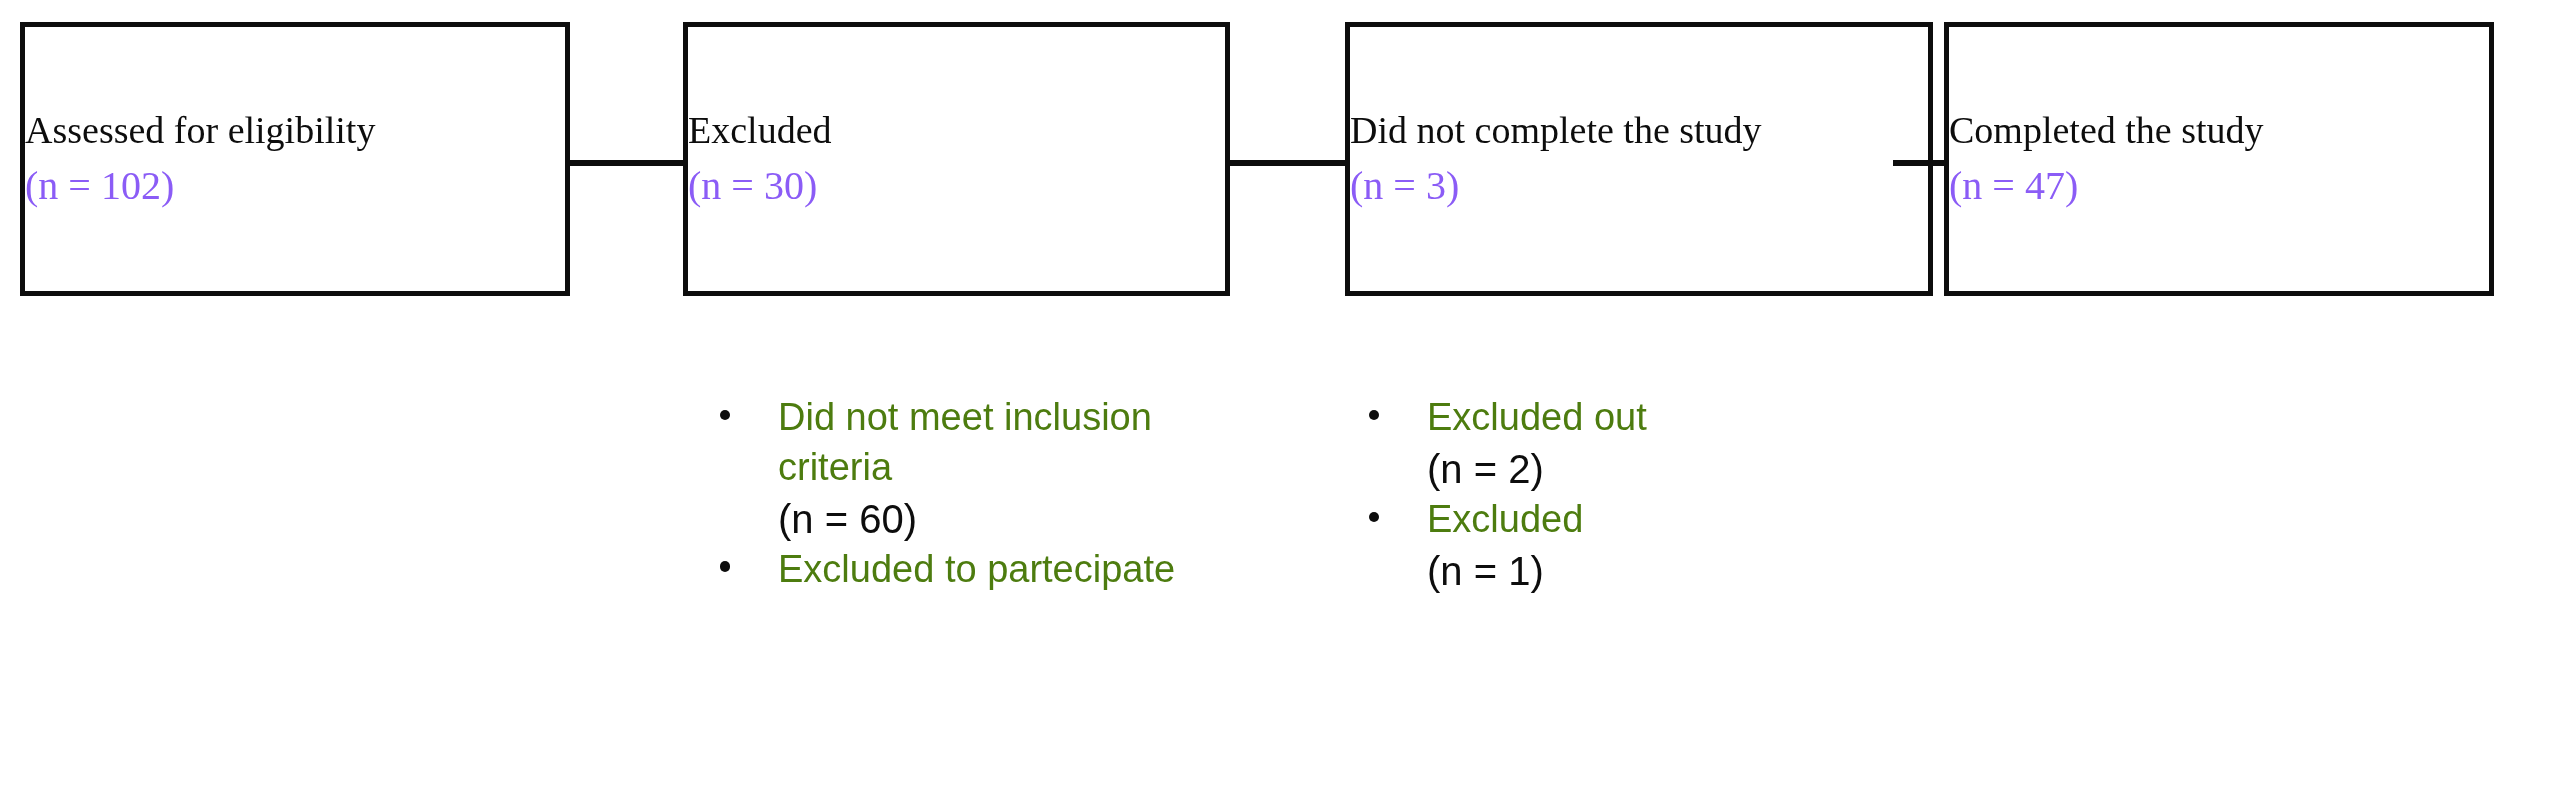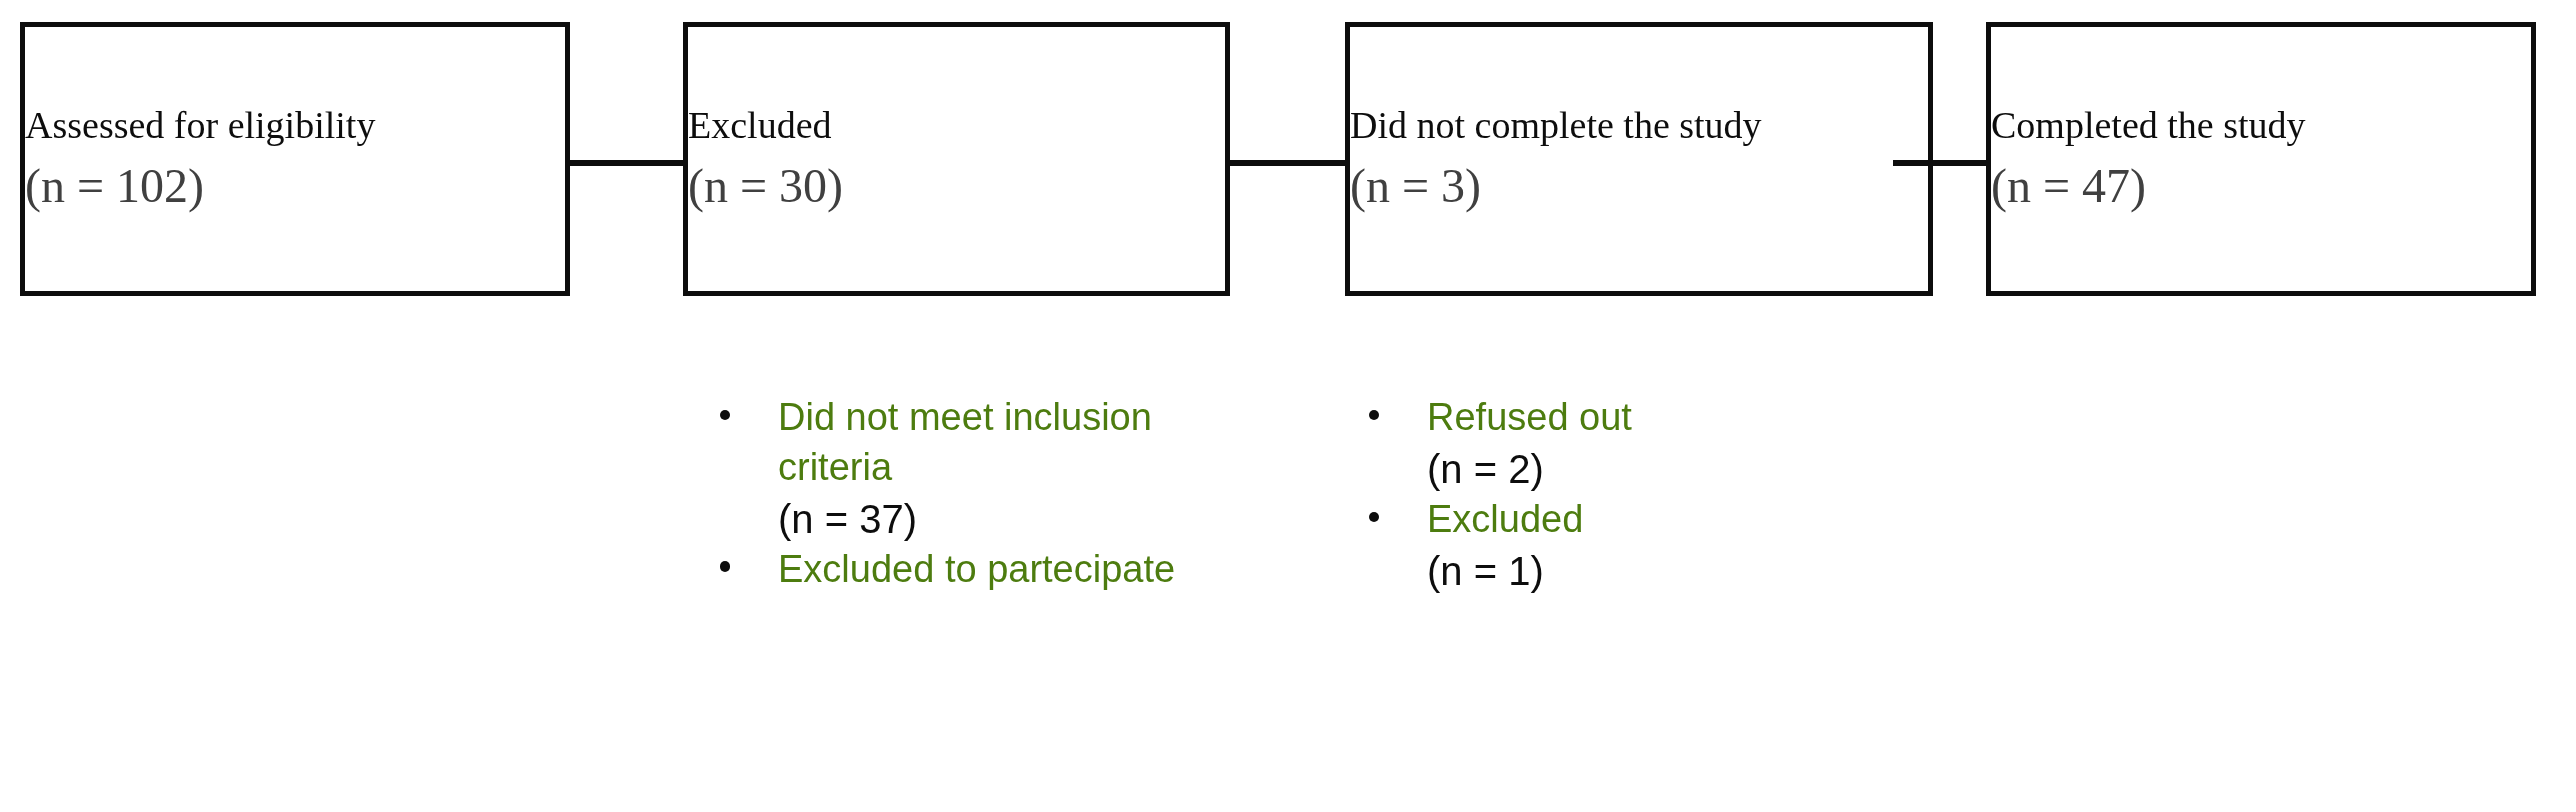--- a/index.html
+++ b/index.html
@@ -37,23 +37,23 @@
     color: #0d0d0d;
     text-align: center;
     white-space: nowrap;
   }
   .node-line.wrap {
     white-space: normal;
     max-width: 502px;
   }
   .node-count {
     display: block;
-    font-size: 48px;
+    font-size: 40px;
     line-height: 1.30;
-    color: #404040;
+    color: #8b5cf6;
     text-align: center;
     margin-top: 5px;
     white-space: nowrap;
   }
   .connector {
     position: absolute;
     background: #0d0d0d;
     height: 5.5px;
   }
   .bullet-list {
@@ -114,41 +114,41 @@
 
   <div class="connector" style="left:1229px; top:160px; width:118px;"></div>
 
   <div class="node-box" style="left:1345px; top:22px; width:588px; height:274px;">
     <span class="node-line wrap">Did not complete the study</span>
     <span class="node-count">(n = 3)</span>
   </div>
 
   <div class="connector" style="left:1893px; top:160px; width:115px;"></div>
 
-  <div class="node-box" style="left:1986px; top:22px; width:550px; height:274px;">
+  <div class="node-box" style="left:1944px; top:22px; width:550px; height:274px;">
     <span class="node-line">Completed the study</span>
     <span class="node-count">(n = 47)</span>
   </div>
 
   <ul class="bullet-list" style="left:694px; top:393px; width:539px;">
     <li class="bullet-item">
       <span class="bullet-dot"></span>
       <span class="bullet-text">Did not meet inclusion criteria</span>
-      <span class="bullet-count">(n = 37)</span>
+      <span class="bullet-count">(n = 60)</span>
     </li>
     <li class="bullet-item">
       <span class="bullet-dot"></span>
       <span class="bullet-text">Excluded to partecipate</span>
     </li>
   </ul>
 
   <ul class="bullet-list" style="left:1343px; top:393px; width:539px;">
     <li class="bullet-item">
       <span class="bullet-dot"></span>
-      <span class="bullet-text">Refused out</span>
+      <span class="bullet-text">Excluded out</span>
       <span class="bullet-count">(n = 2)</span>
     </li>
     <li class="bullet-item">
       <span class="bullet-dot"></span>
       <span class="bullet-text">Excluded</span>
       <span class="bullet-count">(n = 1)</span>
     </li>
   </ul>
 
 </div>

